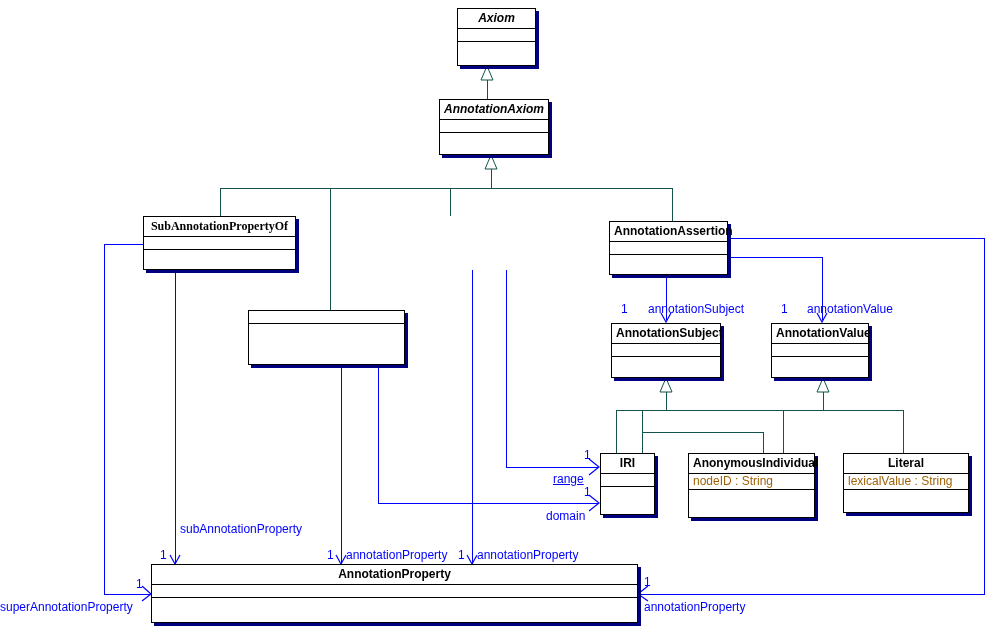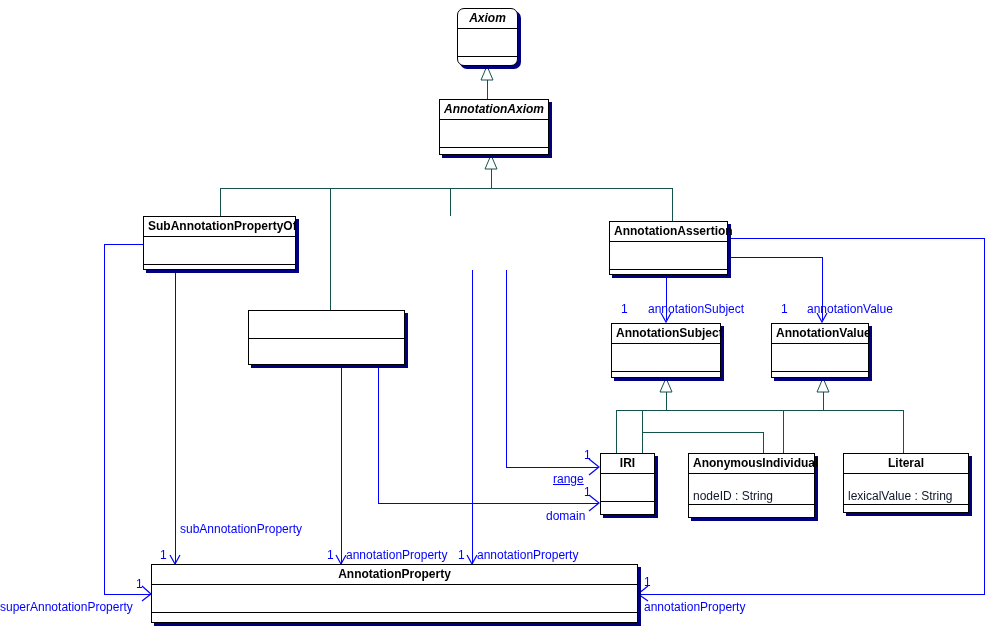--- a/index.html
+++ b/index.html
@@ -36,26 +36,25 @@
     line-height: 14px;
     white-space: nowrap;
   }
   .uml-class.abstract > .uml-name {
     font-style: italic;
   }
   .uml-attrs {
     box-sizing: border-box;
     border-bottom: 1px solid #000000;
     font-size: 12px;
-    color: #0f172a;
+    color: #a16207;
     line-height: 15px;
     padding: 0 4px;
     min-height: 14px;
     white-space: nowrap;
-    margin-top: 15px;
   }
   .uml-attrs.empty { min-height: 13px; }
   .uml-ops {
     box-sizing: border-box;
     font-size: 12px;
     min-height: 12px;
   }
 
   
   .gen-line {            
@@ -173,33 +172,33 @@
       <polyline points="336,555 341,564 346,555"></polyline>
 
       <polyline points="467,555 472,564 477,555"></polyline>
 
       <polyline points="142,586 151,594 142,601"></polyline>
 
       <polyline points="648,586 638,594 648,601"></polyline>
     </g>
   </svg>
 
-  <div class="uml-class abstract" style="left:457px; top:8px; width:61px; height:58px;border-radius:7px;">
+  <div class="uml-class abstract" style="left:457px; top:8px; width:79px; height:58px;">
     <div class="uml-name">Axiom</div>
     <div class="uml-attrs empty"></div>
     <div class="uml-ops"></div>
   </div>
 
   <div class="uml-class abstract" style="left:439px; top:99px; width:110px; height:56px;">
     <div class="uml-name">AnnotationAxiom</div>
     <div class="uml-attrs empty"></div>
     <div class="uml-ops"></div>
   </div>
 
-  <div class="uml-class" style="left:143px; top:216px; width:153px; height:54px;">
+  <div class="uml-class" style="left:143px; top:216px; width:153px; height:54px;font-family:Liberation Serif, serif;">
     <div class="uml-name">SubAnnotationPropertyOf</div>
     <div class="uml-attrs empty"></div>
     <div class="uml-ops"></div>
   </div>
 
 
   <div class="uml-class" style="left:609px; top:221px; width:119px; height:54px;">
     <div class="uml-name">AnnotationAssertion</div>
     <div class="uml-attrs empty"></div>
     <div class="uml-ops"></div>

